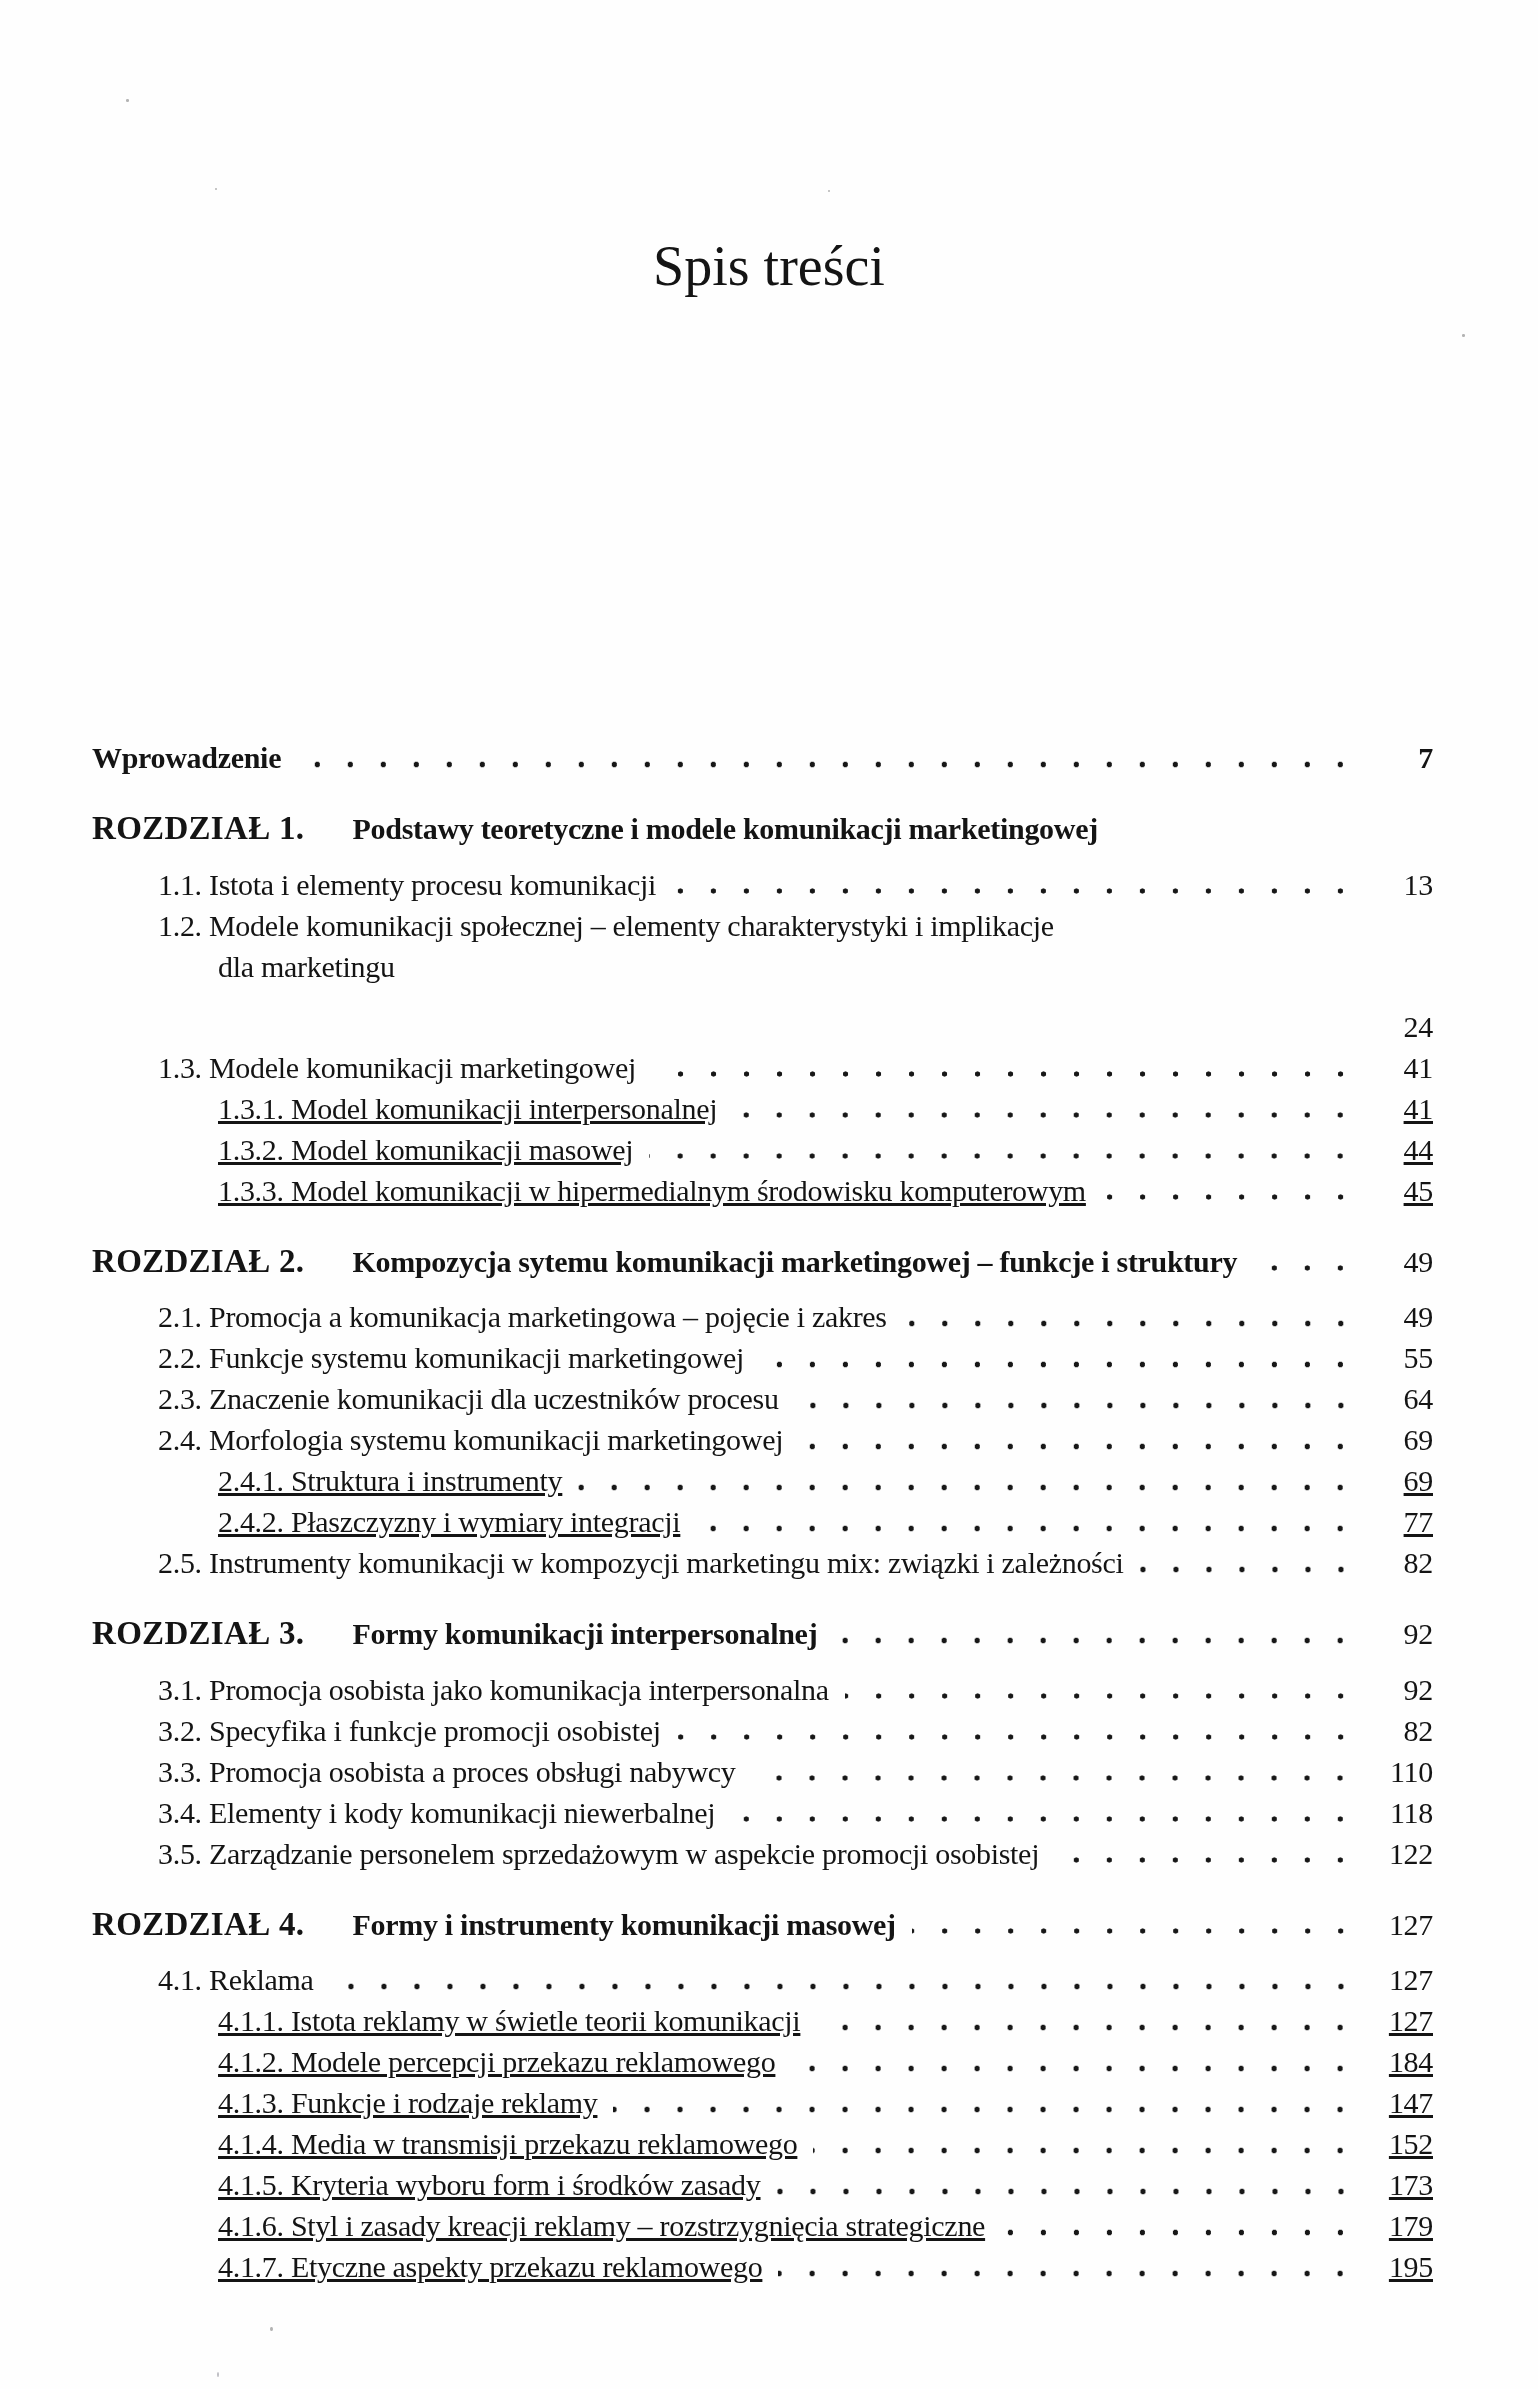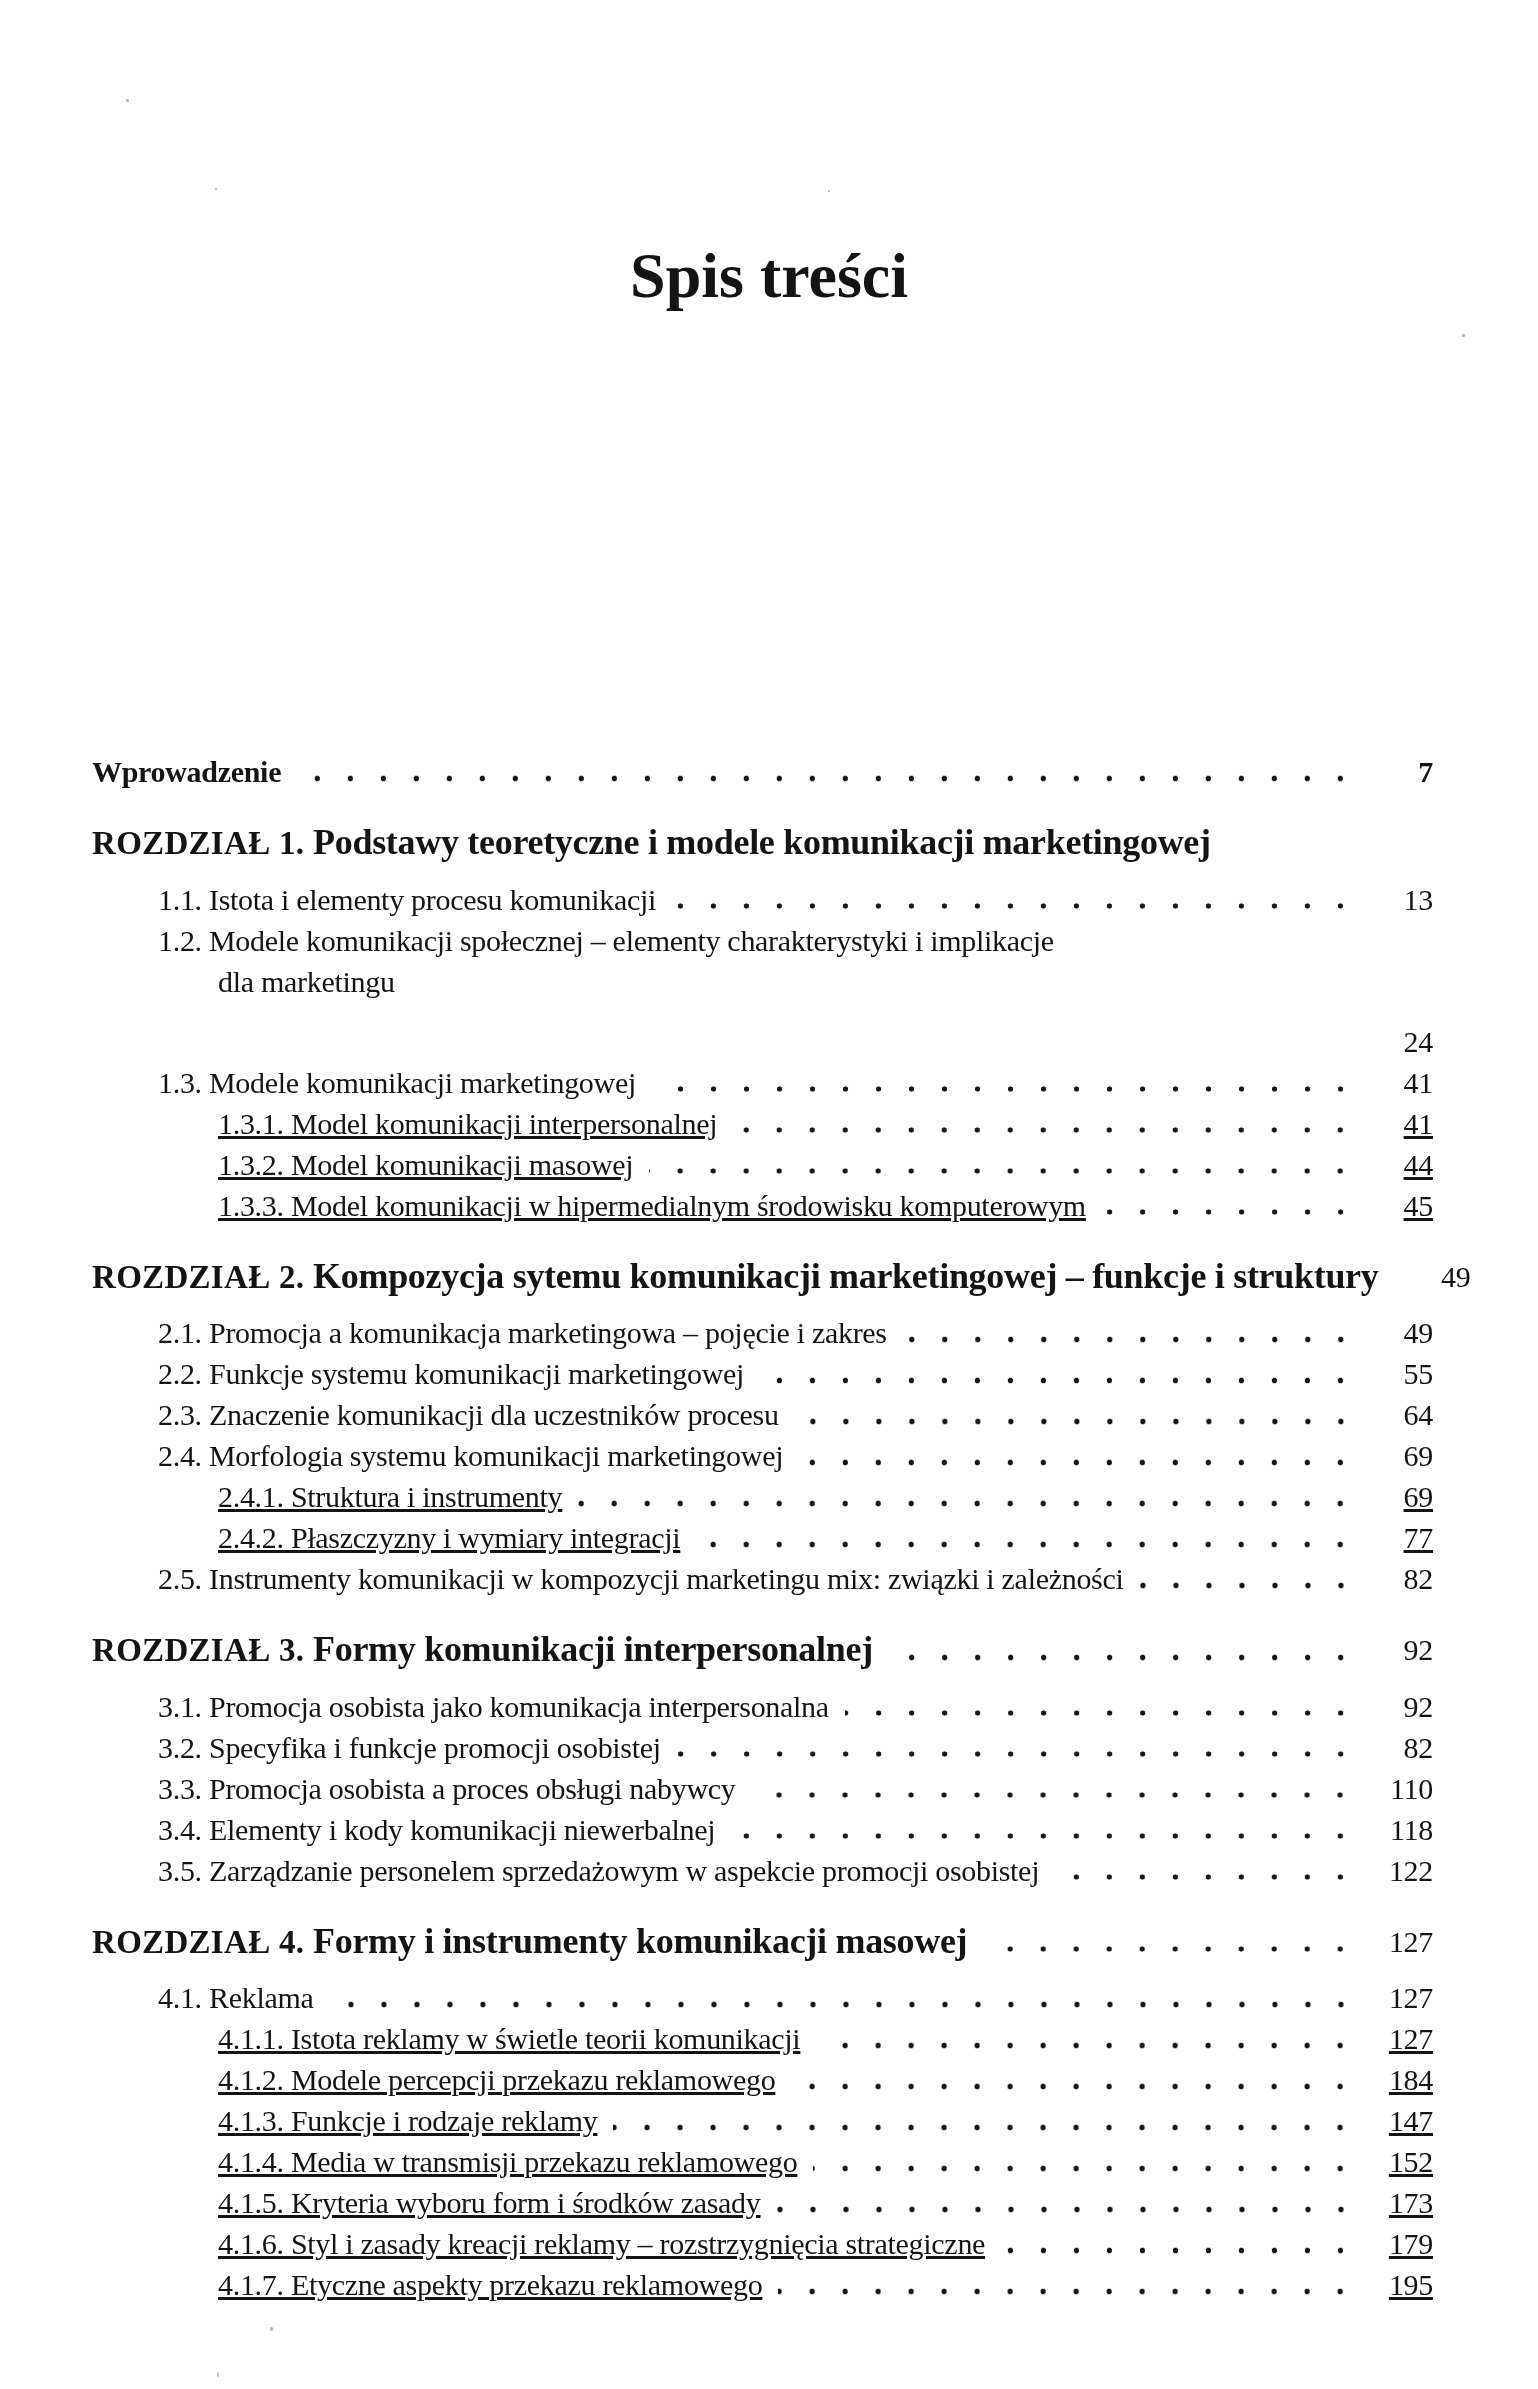--- a/index.html
+++ b/index.html
@@ -12,22 +12,22 @@
     width: 1538px;
     height: 2389px;
     background: #fefefe;
     overflow: hidden;
     font-family: "Liberation Serif", "DejaVu Serif", serif;
     color: #141414;
   }
   .book-title {
     padding-top: 198px;
     text-align: center;
-    font-size: 64px;
-    font-weight: bold;
+    font-size: 56px;
+    font-weight: normal;
     letter-spacing: 0px;
     line-height: 1.1;
   }
   .toc {
     margin: 440px 105px 0 92px; 
     font-size: 30px;
     letter-spacing: -0.3px;
   }
   .row {
     display: flex;
@@ -56,21 +56,21 @@
     text-align: right;
   }
   .intro-row { font-weight: bold; justify-content: space-between; }
   .chapter-heading {
     font-weight: bold;
     margin-top: 30px;
     margin-bottom: 14.5px;
   }
   .chapter-heading .pagenum { font-weight: normal; }
   .chapter-label { font-size: 33px; letter-spacing: 0.3px; }
-  .chapter-title { font-size: 36px; }
+  .chapter-title { font-size: 30px; margin-left: 41px; }
   
   .speck {
     position: absolute;
     background: rgba(40,40,40,0.35);
     border-radius: 50%;
   }
   .s1 { left: 126px;  top: 99px;  width: 2.6px; height: 2.6px; }
   .s2 { left: 215px;  top: 188px;  width: 2px; height: 2px; }
   .s3 { left: 828px; top: 190px;  width: 2px; height: 2px; }
   .s4 { left: 1462px; top: 334px;  width: 2.6px; height: 2.6px; }

